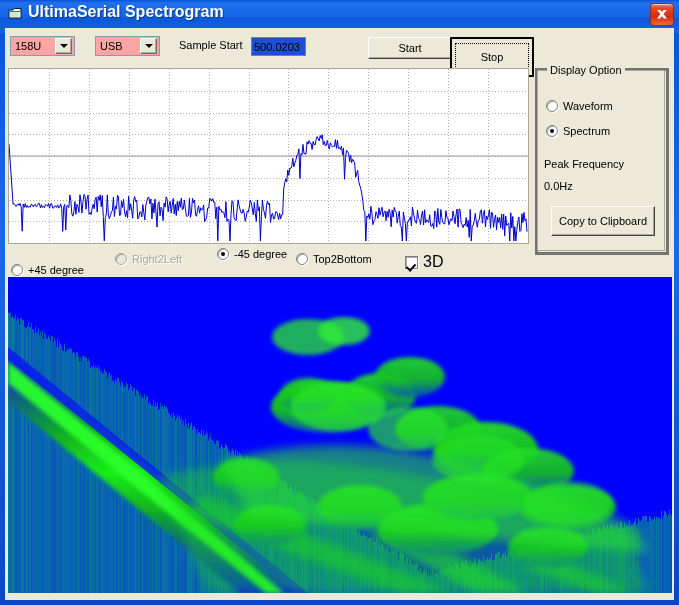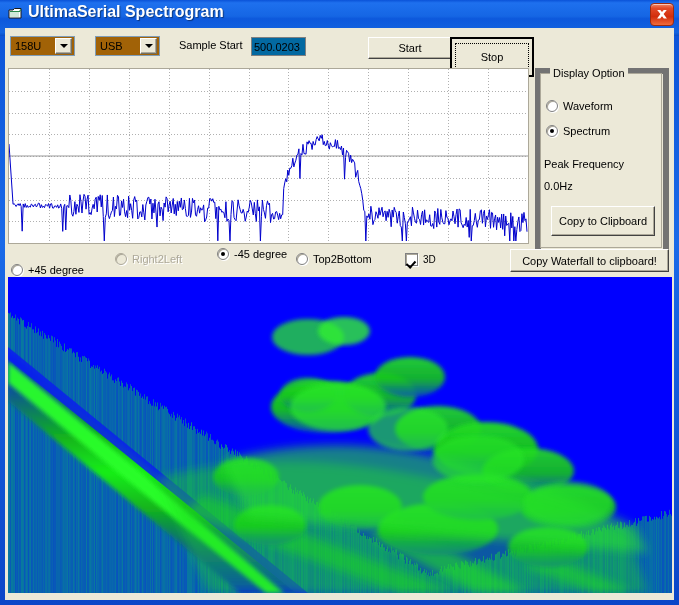--- a/index.html
+++ b/index.html
@@ -43,21 +43,21 @@
 
   
   .client{
     position:absolute;left:5px;top:28px;width:669px;height:572px;
     background:#ece9d8;
     box-sizing:border-box;
   }
 
   
   .combo{
-    position:absolute;height:20px;background:#a16207;
+    position:absolute;height:20px;background:#fca5a5;
     border:1px solid #7f9db9;
     box-sizing:border-box;
     display:flex;align-items:center;
     cursor:pointer;
   }
   .combo .val{
     padding-left:4px;font-size:11px;color:#000;flex:1;
     font-family:"Liberation Sans",sans-serif;white-space:nowrap;overflow:hidden;
   }
   .combo .arrowbox{
@@ -68,21 +68,21 @@
     box-shadow:inset -1px -1px 0 #aca899;
     display:flex;align-items:center;justify-content:center;
     box-sizing:border-box;
   }
   .tri-down{
     width:0;height:0;border-left:4px solid transparent;border-right:4px solid transparent;
     border-top:4px solid #000;
   }
 
   .txtfield{
-    position:absolute;height:19px;background:#0369a1;
+    position:absolute;height:19px;background:#1d4ed8;
     border:1px solid #808080;
     box-sizing:border-box;
     display:flex;align-items:center;overflow:hidden;
   }
   .txtfield span{
     padding-left:2px;font-size:11px;color:#000;white-space:nowrap;
     font-family:"Liberation Sans",sans-serif;
   }
 
   .btn{
@@ -108,21 +108,21 @@
   }
 
   .statictext{
     position:absolute;font-size:11px;color:#000;white-space:nowrap;
     font-family:"Liberation Sans",sans-serif;
   }
 
   
   .groupbox{
     position:absolute;
-    border:6px solid #737373;
+    border:3px solid #737373;
     box-sizing:border-box;
   }
   .groupbox .gb-inner{
     position:absolute;left:-1px;top:-1px;right:1px;bottom:1px;
     border:1px solid #aca899;
     box-sizing:border-box;
   }
   .gb-title{
     position:absolute;left:9px;top:-7px;background:#ece9d8;
     padding:0 3px;font-size:11px;color:#000;z-index:2;
@@ -153,21 +153,21 @@
     width:13px;height:13px;background:#ffffff;
     border:1px solid #808080;
     box-shadow:inset 1px 1px 0 #aca899, 1px 1px 0 #ffffff;
     box-sizing:border-box;position:relative;flex:0 0 auto;
   }
   .checkbox .box.on::after{
     content:"";position:absolute;left:2px;top:5px;width:4px;height:7px;
     border:solid #000;border-width:0 2px 2px 0;
     transform:rotate(42deg);
   }
-  .checkbox .lbl{margin-left:5px;font-size:10px;color:#000;
+  .checkbox .lbl{margin-left:5px;font-size:16px;color:#000;
     font-family:"Liberation Sans",sans-serif;}
 
   
   .plotframe{
     position:absolute;left:3px;top:40px;width:521px;height:176px;
     background:#ffffff;border:1px solid #aca899;box-sizing:border-box;
   }
   .plotframe svg{display:block;}
 
   
@@ -299,23 +299,20 @@
     <div class="radio" style="left:291px;top:225px;">
       <span class="dot"></span>
       <span class="lbl">Top2Bottom</span>
     </div>
 
     <div class="checkbox" style="left:400px;top:225px;">
       <span class="box on"></span>
       <span class="lbl">3D</span>
     </div>
 
-    <div class="btn" style="left:505px;top:221px;width:159px;height:23px;">
-      <span>Copy Waterfall to clipboard!</span>
-    </div>
 
     <div class="waterfall">
       <svg id="wf-svg" width="664" height="316" viewBox="0 0 664 316">
         <defs>
           <linearGradient id="ridgeA" x1="0" y1="0" x2="0" y2="1">
             <stop offset="0%" stop-color="#0000ff"></stop>
             <stop offset="35%" stop-color="#12b020"></stop>
             <stop offset="50%" stop-color="#18ee18"></stop>
             <stop offset="66%" stop-color="#12b020"></stop>
             <stop offset="100%" stop-color="#0000ff"></stop>

